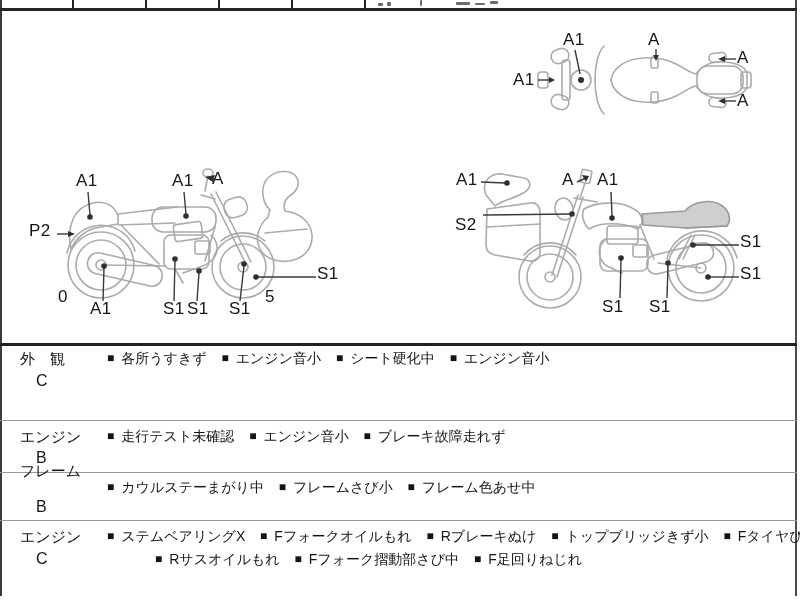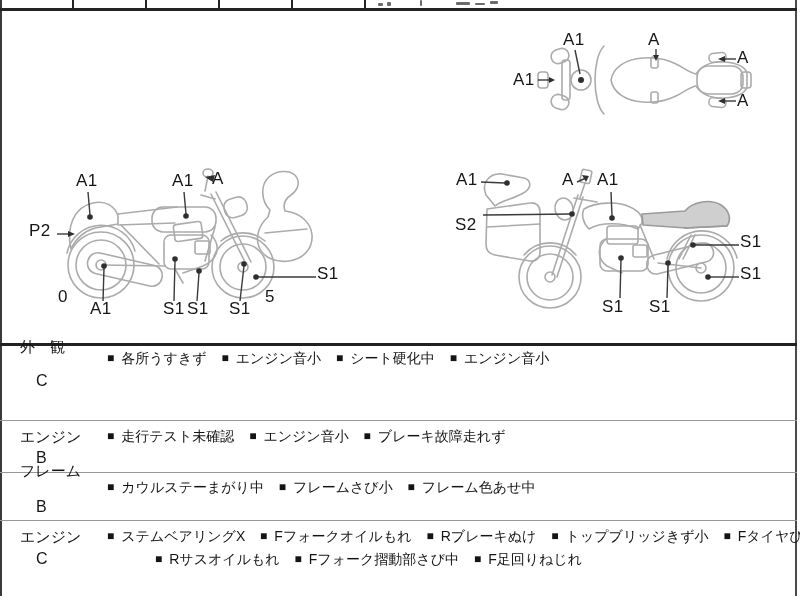--- a/index.html
+++ b/index.html
@@ -215,21 +215,21 @@
   <span class="lbl" style="left:602px;top:298px;">S1</span>
   <span class="lbl" style="left:649px;top:298px;">S1</span>
 
   <div>
     <div class="tbl-top"></div>
     <div class="sep" style="top:420px;"></div>
     <div class="sep" style="top:472px;"></div>
     <div class="sep" style="top:520px;"></div>
 
     <div>
-      <span class="cat" style="top:338px;font-family:Liberation Serif, serif;">外　観</span>
+      <span class="cat" style="top:350px;font-family:Liberation Serif, serif;">外　観</span>
       <span class="grade" style="top:372px;">C</span>
       <div class="items" style="top:350px;">
         <span class="it"><i class="sq">■</i><span>各所うすきず</span></span>
         <span class="it"><i class="sq">■</i><span>エンジン音小</span></span>
         <span class="it"><i class="sq">■</i><span>シート硬化中</span></span>
         <span class="it"><i class="sq">■</i><span>エンジン音小</span></span>
       </div>
     </div>
 
     <div>

